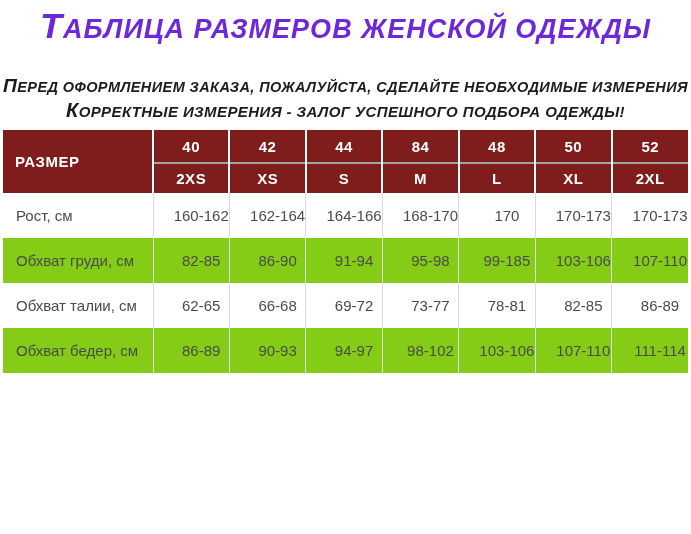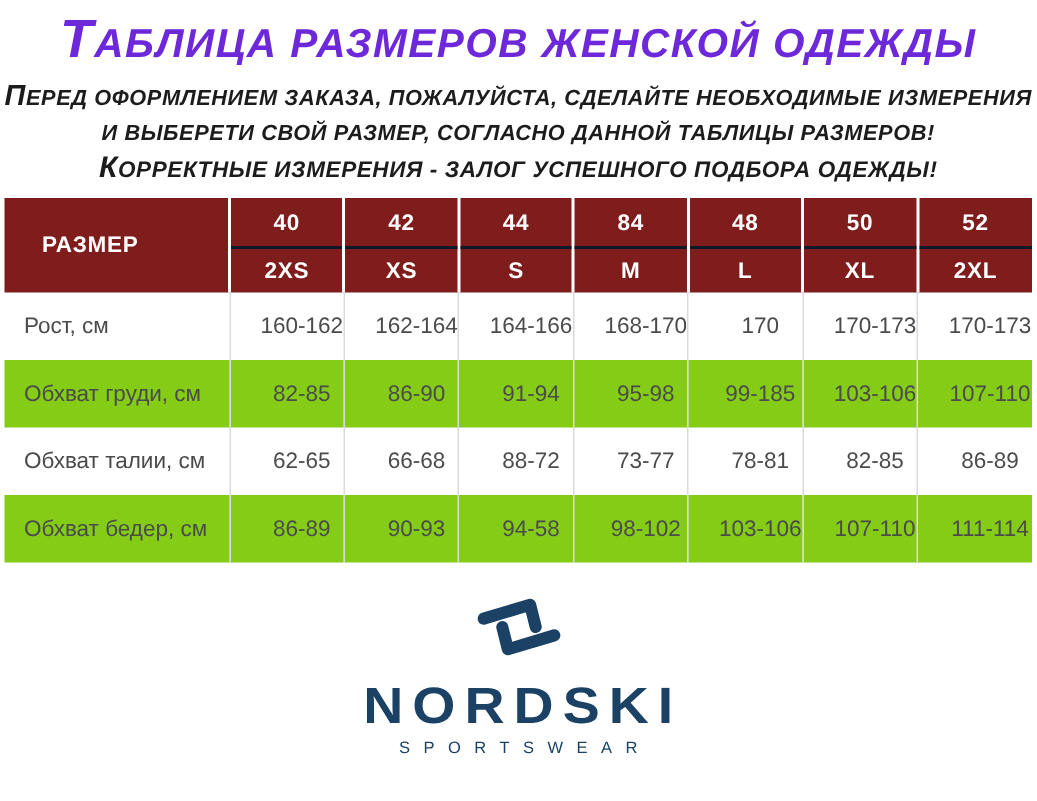--- a/index.html
+++ b/index.html
@@ -18,21 +18,21 @@
   .title {
     margin-top: 5px;
     text-align: center;
     font-size: 27px;
     font-weight: 700;
     font-style: italic;
     letter-spacing: 1px;
     color: #6d28d9;
     text-transform: uppercase;
   }
-  .intro { margin-top: 6px; }
+  .intro { margin-top: 27px; }
   .intro-line {
     text-align: center;
     font-size: 14.5px;
     font-weight: 700;
     font-style: italic;
     letter-spacing: 0.4px;
     line-height: 23px;
     color: #1c1c1c;
     text-transform: uppercase;
   }
@@ -61,24 +61,24 @@
     color: #ffffff;
     font-weight: 700;
     font-size: 15px;
     letter-spacing: 0.5px;
     text-align: center;
   }
   .size-table thead tr.nums th { height: 33px; }
   .size-table thead tr.lets th { height: 30px; }
   .size-table thead th.corner {
     text-align: left;
-    padding-left: 25px;
+    padding-left: 12px;
   }
   .size-table thead tr.nums th:not(.corner) { border-left: 2px solid #ffffff; }
-  .size-table thead tr.lets th { border-left: 2px solid #ffffff; border-top: 2px solid #0f172a; }
+  .size-table thead tr.lets th { border-left: 2px solid #ffffff; border-top: 2px solid #a3a3a3; }
   .size-table tbody th, .size-table tbody td {
     height: 45px;
     font-size: 15px;
     font-weight: 400;
     color: #4b4b4b;
   }
   .size-table tbody th {
     text-align: left;
     padding-left: 13px;
   }
@@ -112,21 +112,20 @@
 </style>
 </head>
 <body>
 
 <div class="page">
 
   <h1 class="title dropcap">Таблица размеров женской одежды</h1>
 
   <div class="intro">
     <div class="intro-line dropcap">Перед оформлением заказа, пожалуйста, сделайте необходимые измерения</div>
-    <div class="intro-line">и выберети свой размер, согласно данной таблицы размеров!</div>
   </div>
 
   <div class="note dropcap">Корректные измерения - залог успешного подбора одежды!</div>
 
   <table class="size-table">
     <colgroup>
       <col class="label-col">
       <col>
         <col>
         <col>
@@ -174,41 +173,33 @@
         <td>91-94</td>
         <td>95-98</td>
         <td>99-185</td>
         <td>103-106</td>
         <td>107-110</td>
       </tr>
       <tr>
         <th>Обхват талии, см</th>
         <td>62-65</td>
         <td>66-68</td>
-        <td>88-72</td>
+        <td>69-72</td>
         <td>73-77</td>
         <td>78-81</td>
         <td>82-85</td>
         <td>86-89</td>
       </tr>
       <tr class="alt">
         <th>Обхват бедер, см</th>
         <td>86-89</td>
         <td>90-93</td>
-        <td>94-58</td>
+        <td>94-97</td>
         <td>98-102</td>
         <td>103-106</td>
         <td>107-110</td>
         <td>111-114</td>
       </tr>
     </tbody>
   </table>
 
-  <div class="logo">
-    <svg class="logo-mark" width="62" height="52" viewBox="0 0 100 84" xmlns="http://www.w3.org/2000/svg">
-      <path d="M12 33 L62 18 L68 42" fill="none" stroke="#1b4264" stroke-width="13" stroke-linecap="round" stroke-linejoin="round"></path>
-      <path d="M88 51 L38 66 L32 42" fill="none" stroke="#1b4264" stroke-width="13" stroke-linecap="round" stroke-linejoin="round"></path>
-    </svg>
-    <div class="brand">NORDSKI</div>
-    <div class="tagline">SPORTSWEAR</div>
-  </div>
 
 </div>
 
 </body></html>

